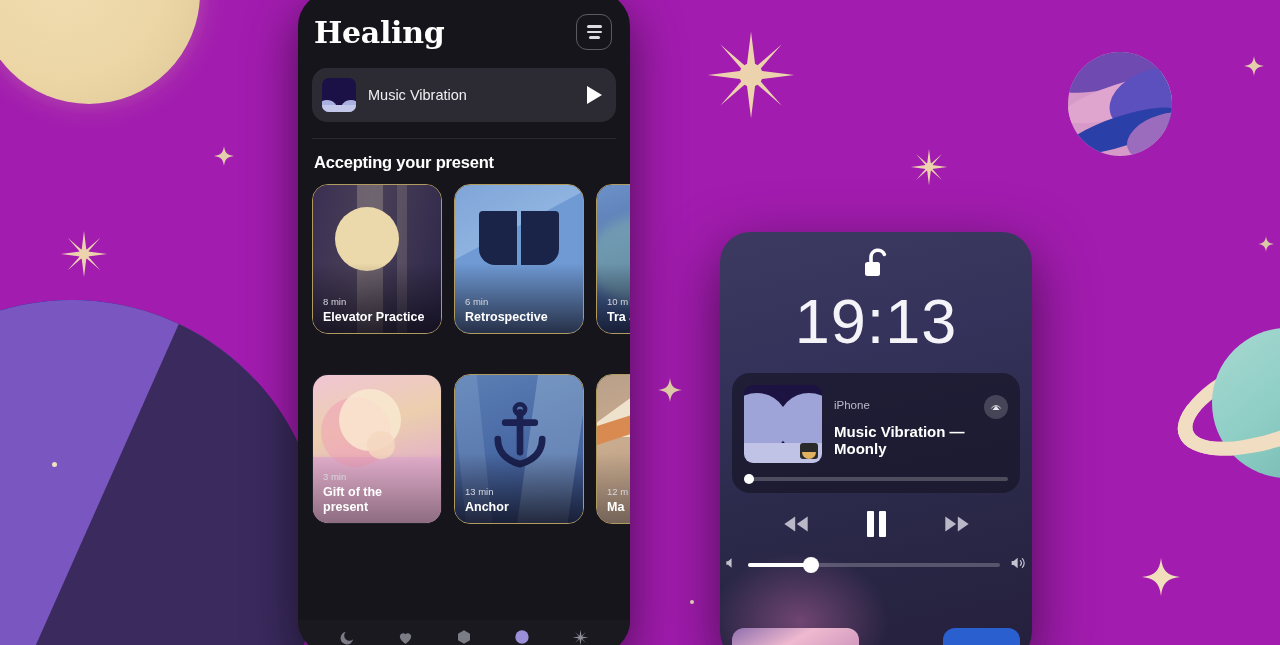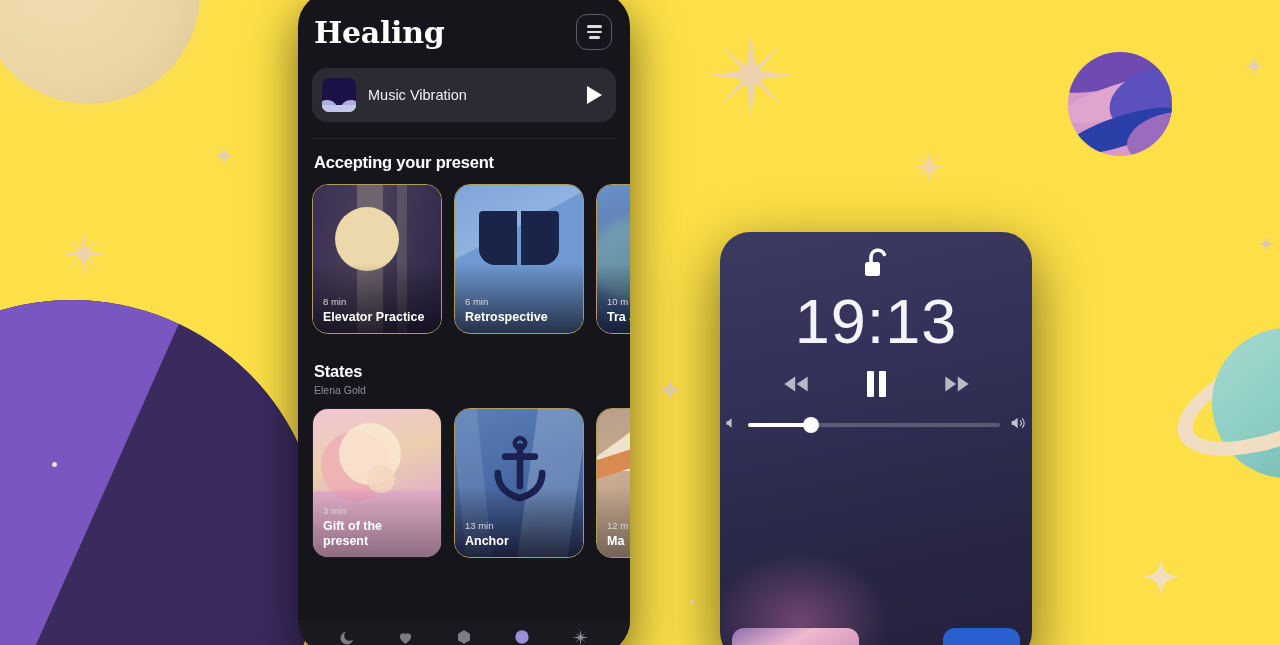--- a/index.html
+++ b/index.html
@@ -10,21 +10,21 @@
     height: 645px;
     overflow: hidden;
     background: #130f13;
     font-family: "Liberation Sans", sans-serif;
   }
 
   #scene {
     position: relative;
     width: 1280px;
     height: 645px;
-    background: #fde047;
+    background: #a21caf;
     overflow: hidden;
   }
 
   
 
   .space-layer { position: absolute; inset: 0; pointer-events: none; }
 
   
   .moon-topleft {
     position: absolute;
@@ -561,24 +561,20 @@
           <div class="meta">
             <div class="dur">10 m</div>
             <div class="name">Tra anc the</div>
           </div>
         </div>
 
       </div>
     </div>
 
     <div class="section" style="padding-top:28px;">
-      <div class="sec-head">
-        <div class="sec-title">States</div>
-        <div class="sec-sub">Elena Gold</div>
-      </div>
       <div class="card-row">
 
         <div class="card no-border">
           <div class="art art-gift">
             <div class="horizon"></div>
             <div class="b1"></div>
               <div class="b2"></div>
               <div class="b3"></div>
           </div>
           <div class="scrim" style="opacity:.55"></div>
@@ -668,20 +664,46 @@
 
     <div class="lock-icon">
       <svg width="30" height="34" viewBox="0 0 30 34">
         <path d="M11 14 V9 a7 7 0 0 1 13.4-2.6" fill="none" stroke="#ffffff" stroke-width="3.6" stroke-linecap="round"></path>
         <rect x="5" y="14" width="15" height="14" rx="2.5" fill="#ffffff"></rect>
       </svg>
     </div>
 
     <div class="clock">19:13</div>
 
+    <div class="np-card">
+      <div class="np-top">
+        <div class="np-art">
+          <div class="nh1"></div>
+            <div class="nh2"></div>
+            <div class="nfloor"></div>
+          <div class="nbadge">
+              <b></b>
+            </div>
+        </div>
+        <div class="np-text">
+          <div class="np-device">iPhone</div>
+          <div class="np-track">Music Vibration — Moonly</div>
+        </div>
+        <div class="airplay">
+          <svg width="14" height="14" viewBox="0 0 24 24">
+            <path d="M6 17 h12 L12 10 Z" fill="#e7e7ee"></path>
+            <path d="M4 14.5 A9 9 0 0 1 20 14.5" fill="none" stroke="#e7e7ee" stroke-width="1.6"></path>
+          </svg>
+        </div>
+      </div>
+
+      <div class="np-progress">
+        <div class="knob"></div>
+      </div>
+    </div>
 
     <div class="np-controls">
       <div class="ctrl">
         <svg width="34" height="20" viewBox="0 0 40 24">
           <path d="M19 3 L19 21 L6 12 Z" fill="#b8b8c6"></path>
           <path d="M34 3 L34 21 L21 12 Z" fill="#b8b8c6"></path>
         </svg>
       </div>
       <div class="ctrl pause-btn">
         <i></i>

